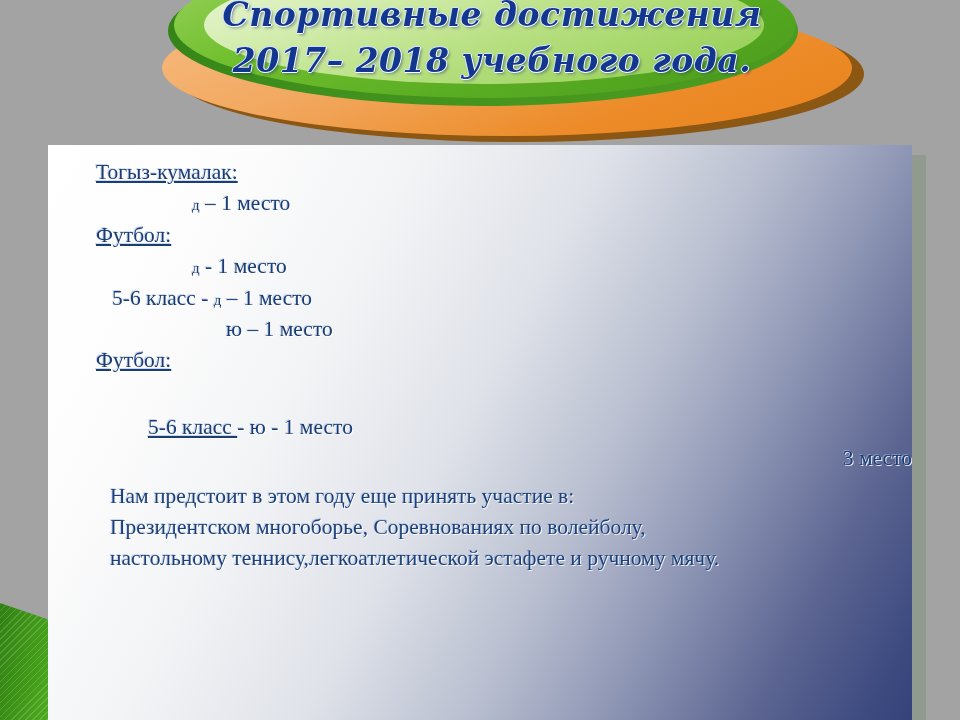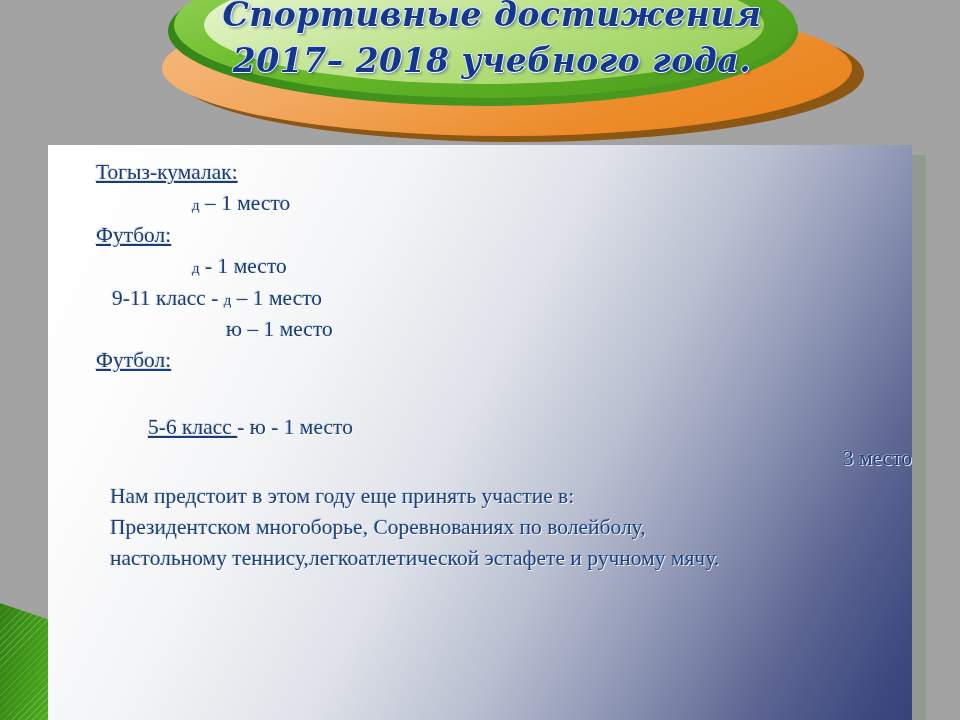--- a/index.html
+++ b/index.html
@@ -126,22 +126,22 @@
       <span class="ln"><span class="u sh">Тогыз-кумалак:</span></span>
 
       <span class="ln ind1"><span class="sm sh">д</span><span class="sh"> –  1 место</span></span>
 
 
       <span class="ln"><span class="u sh">Футбол:</span></span>
 
       <span class="ln ind1"><span class="sm sh">д</span><span class="sh"> - 1 место</span></span>
 
 
+      <span class="ln ind2"><span class="sh">5-6 класс - </span><span class="sm sh">д</span><span class="sh"> – 1 место</span></span>
 
-      <span class="ln ind2"><span class="sh">9-11 класс - </span><span class="sm sh">д</span><span class="sh"> – 1 место</span></span>
 
       <span class="ln ind3"><span class="sh">ю</span><span class="sh"> – 1 место</span></span>
 
       <span class="ln"><span class="u sh">Футбол:</span></span>
 
       <span class="ln ind4"><span class="u sh" style="padding-left:26px">5-6 класс </span><span class="sh">- ю - 1 место</span></span>
 
 
       <span class="ln ind5"><span class="sh">3 место</span></span>
 

